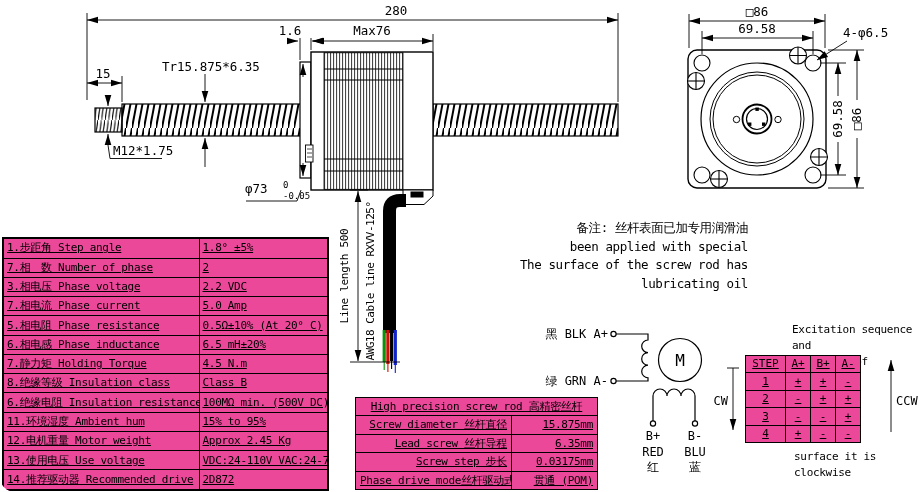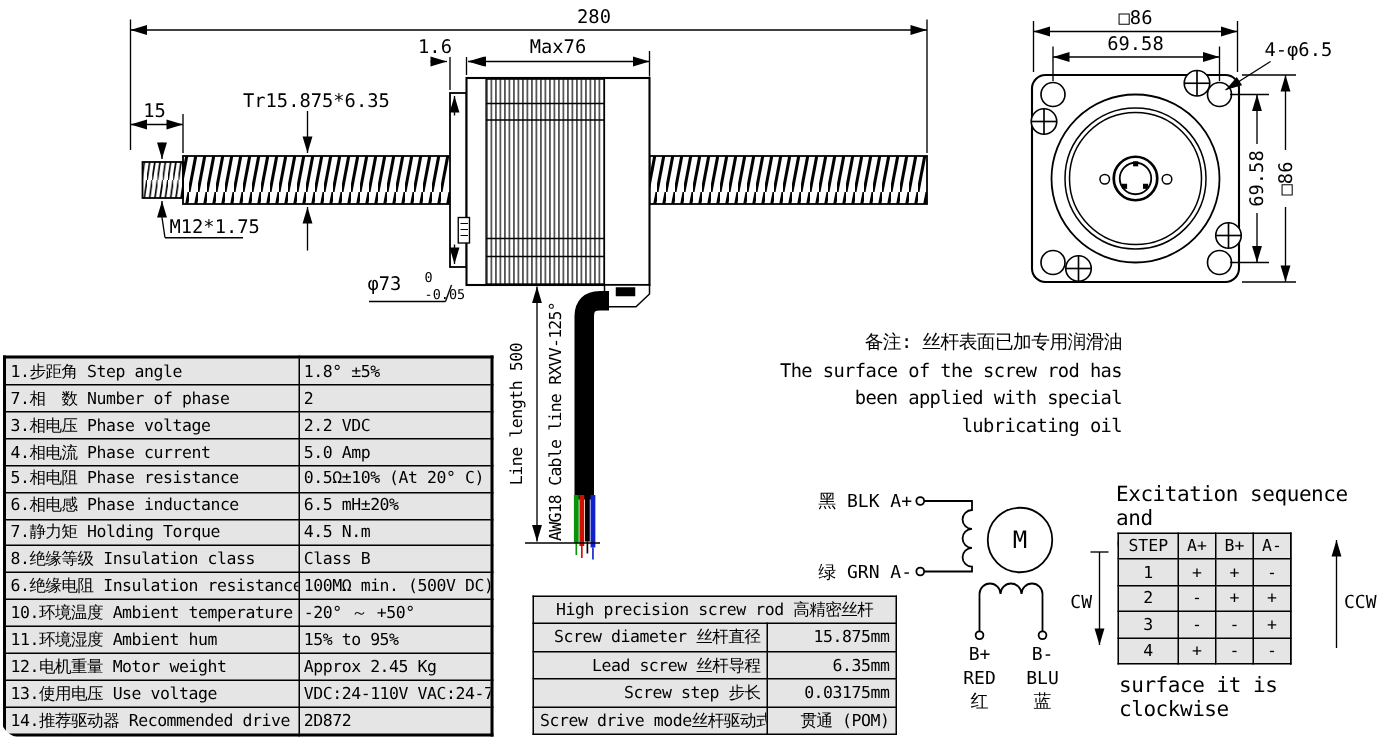--- a/index.html
+++ b/index.html
@@ -1,31 +1,31 @@
 <!DOCTYPE html>
 <html><head>
 <meta charset="utf-8">
 <style>
   html,body{margin:0;padding:0;background:#fff;}
   #app{position:relative;width:919px;height:492px;background:#fff;overflow:hidden;
        font-family:"DejaVu Sans Mono","DejaVu Sans",monospace;color:#000;border-radius:15px;}
   #app svg{position:absolute;left:0;top:0;}
   .abs{position:absolute;}
   svg text{font-family:"DejaVu Sans Mono","DejaVu Sans",monospace;fill:#000;}
-  table{border-collapse:collapse;table-layout:fixed;background:#e5e5e5;}
+  table{border-collapse:collapse;table-layout:fixed;background:#ec4899;text-decoration:underline;}
   td{border:1px solid #000;font-weight:normal;overflow:hidden;white-space:nowrap;
      vertical-align:middle;line-height:1.05;}
   #spec-table{left:2px;top:237px;width:327px;height:254px;font-size:11px;letter-spacing:-0.3px;border:2px solid #000;}
   #spec-table td{padding:0 3px;}
   #screw-table{left:355px;top:397px;width:243px;height:93px;font-size:11px;letter-spacing:-0.3px;border:1.5px solid #000;}
   #screw-table td{padding:0 4px;text-align:right;}
   #screw-table .hdr{text-align:center;}
   #exc-table{left:745px;top:355px;width:115px;height:88px;font-size:11px;text-align:center;border:1.5px solid #000;}
   #notes{left:488px;top:219px;width:260px;font-size:12.5px;line-height:18.5px;letter-spacing:-0.4px;text-align:right;}
-  .exc-text{font-size:14px;line-height:16px;letter-spacing:-0.3px;}
+  .exc-text{font-size:11px;line-height:16px;letter-spacing:-0.3px;margin-left:48px;}
 </style>
 </head>
 <body>
 
 <div id="app">
 
 <svg width="919" height="492" viewBox="0 0 919 492">
   <defs>
     <pattern id="thr" patternUnits="userSpaceOnUse" width="6" height="32">
       <path d="M0,32 L6,0" stroke="#000" stroke-width="2" fill="none"></path>
@@ -217,22 +217,22 @@
       <text x="695" y="456" text-anchor="middle">BLU</text>
       <text x="695" y="471" text-anchor="middle">蓝</text>
       <text x="728" y="405" text-anchor="end">CW</text>
       <text x="896" y="405">CCW</text>
     </g>
   </g>
 </svg>
 
 <div id="notes" class="abs">
   <div>备注: 丝杆表面已加专用润滑油</div>
+  <div>been applied with special</div>
   <div>The surface of the screw rod has</div>
-  <div>been applied with special</div>
   <div>lubricating oil</div>
 </div>
 
 <table id="spec-table" class="abs">
   <colgroup>
         <col style="width:196px">
         <col>
       </colgroup>
   <tbody>
     <tr>
@@ -241,21 +241,21 @@
         </tr>
     <tr>
           <td>7.相　数 Number of phase</td>
           <td>2</td>
         </tr>
     <tr>
           <td>3.相电压 Phase voltage</td>
           <td>2.2 VDC</td>
         </tr>
     <tr>
-          <td>4.相电流 Phase current</td>
+          <td>7.相电流 Phase current</td>
           <td>5.0 Amp</td>
         </tr>
     <tr>
           <td>5.相电阻 Phase resistance</td>
           <td>0.5Ω±10% (At 20° C)</td>
         </tr>
     <tr>
           <td>6.相电感 Phase inductance</td>
           <td>6.5 mH±20%</td>
         </tr>
@@ -263,24 +263,20 @@
           <td>7.静力矩 Holding Torque</td>
           <td>4.5 N.m</td>
         </tr>
     <tr>
           <td>8.绝缘等级 Insulation class</td>
           <td>Class B</td>
         </tr>
     <tr>
           <td>6.绝缘电阻 Insulation resistance</td>
           <td>100MΩ min. (500V DC)</td>
-        </tr>
-    <tr>
-          <td>10.环境温度 Ambient temperature</td>
-          <td>-20° ～ +50°</td>
         </tr>
     <tr>
           <td>11.环境湿度 Ambient hum</td>
           <td>15% to 95%</td>
         </tr>
     <tr>
           <td>12.电机重量 Motor weight</td>
           <td>Approx 2.45 Kg</td>
         </tr>
     <tr>
@@ -309,21 +305,21 @@
         </tr>
     <tr>
           <td>Lead screw 丝杆导程</td>
           <td>6.35mm</td>
         </tr>
     <tr>
           <td>Screw step 步长</td>
           <td>0.03175mm</td>
         </tr>
     <tr>
-          <td>Screw drive mode丝杆驱动式</td>
+          <td>Phase drive mode丝杆驱动式</td>
           <td>贯通 (POM)</td>
         </tr>
   </tbody>
 </table>
 
 <div class="abs exc-text" style="left:744px;top:322px;">
   <div>Excitation sequence and</div>
   <div>ditection of clockwise</div>
 </div>
 

